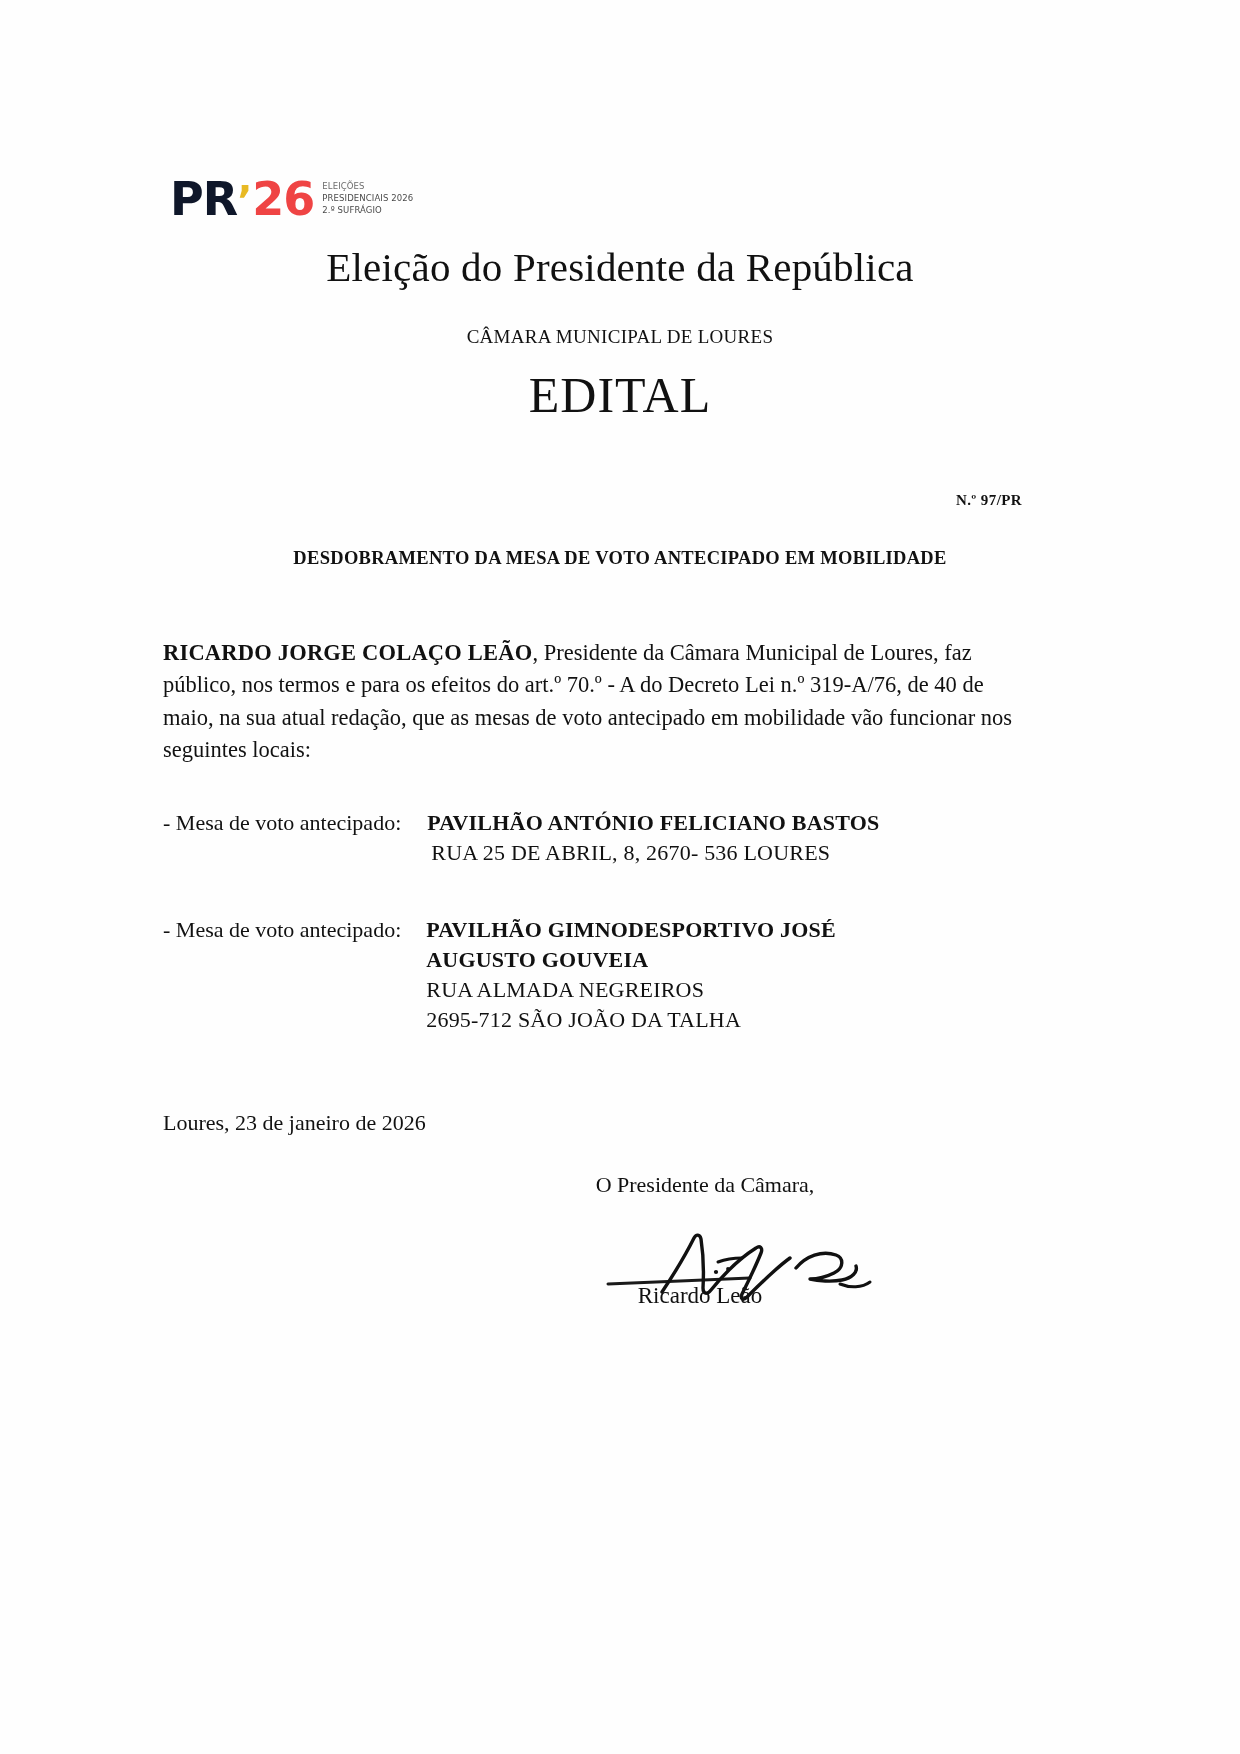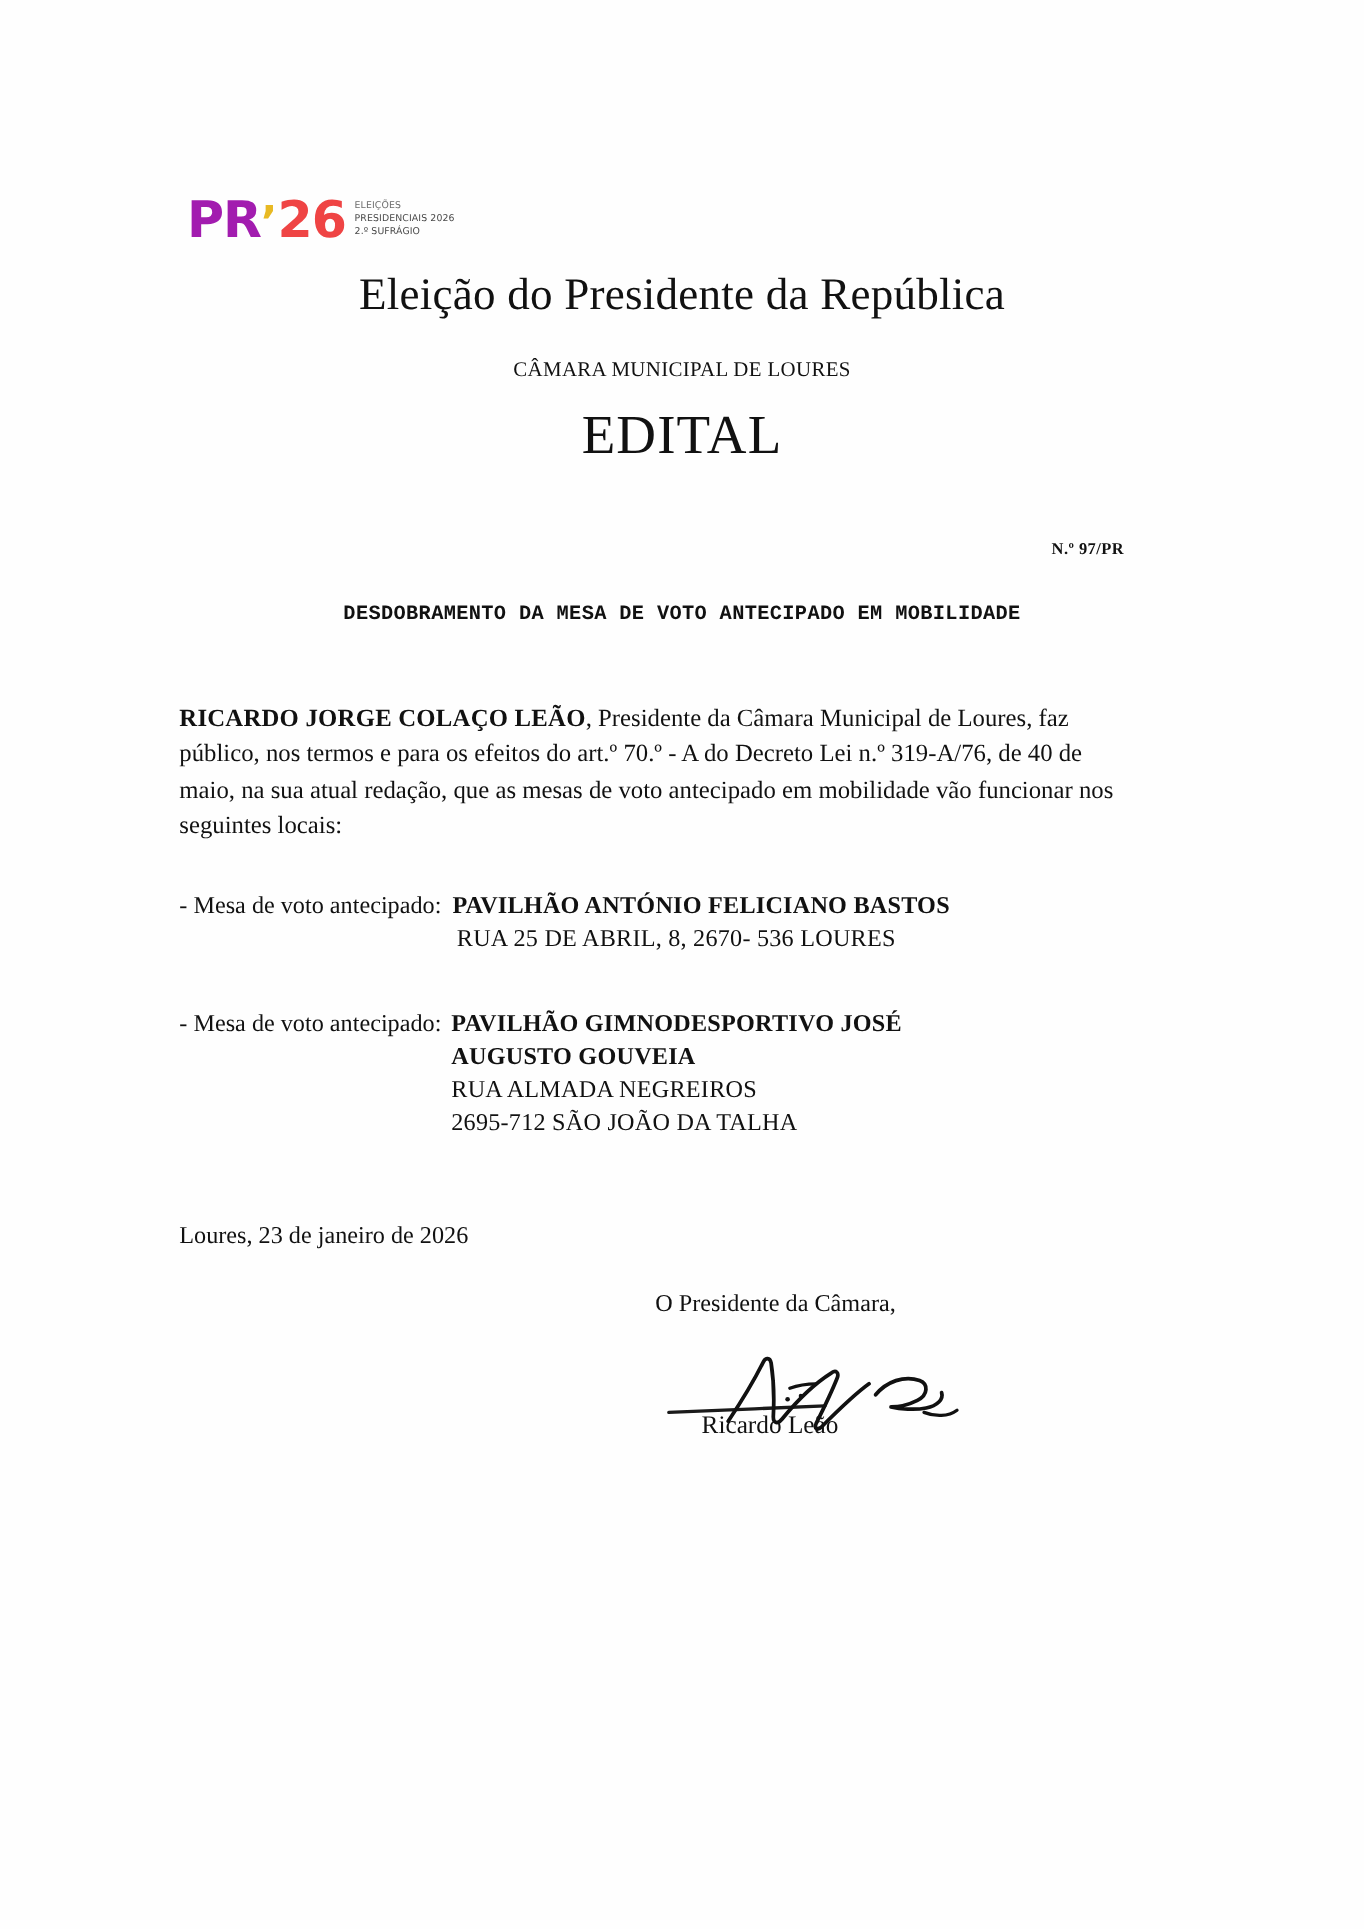--- a/index.html
+++ b/index.html
@@ -35,21 +35,21 @@
   .logo-mark {
     font-family: "DejaVu Sans", sans-serif;
     font-weight: 700;
     font-size: 46px;
     line-height: 0.92;
     letter-spacing: -1px;
     display: flex;
     align-items: baseline;
   }
   .logo-pr {
-    color: #a21caf;
+    color: #0f172a;
     font-style: normal;
   }
   .logo-apos {
     color: #e8b923;
     font-size: 40px;
     margin: 0 1px 0 0;
   }
   .logo-26 {
     color: #ef4444;
   }
@@ -107,21 +107,20 @@
 
   .doc-subject {
     position: absolute;
     left: 0;
     right: 0;
     top: 548px;
     text-align: center;
     font-size: 18.5px;
     font-weight: 700;
     letter-spacing: 0.3px;
-    font-family: Liberation Mono, monospace;
   }
 
   
   .body-text {
     position: absolute;
     left: 163px;
     top: 637px;
     width: 866px;
     font-size: 22.5px;
     line-height: 1.44;
@@ -147,20 +146,21 @@
     align-items: flex-start;
   }
   .venue-label {
     white-space: nowrap;
     font-weight: 400;
     padding-right: 9px;
     line-height: 1.36;
   }
   .venue-lines {
     line-height: 1.36;
+    margin-left: 16px;
   }
   .venue-name {
     font-weight: 700;
     letter-spacing: 0.2px;
   }
   .venue-addr {
     font-weight: 400;
     letter-spacing: 0.2px;
   }
   .venue-1 .venue-lines { padding-left: 1px; }

